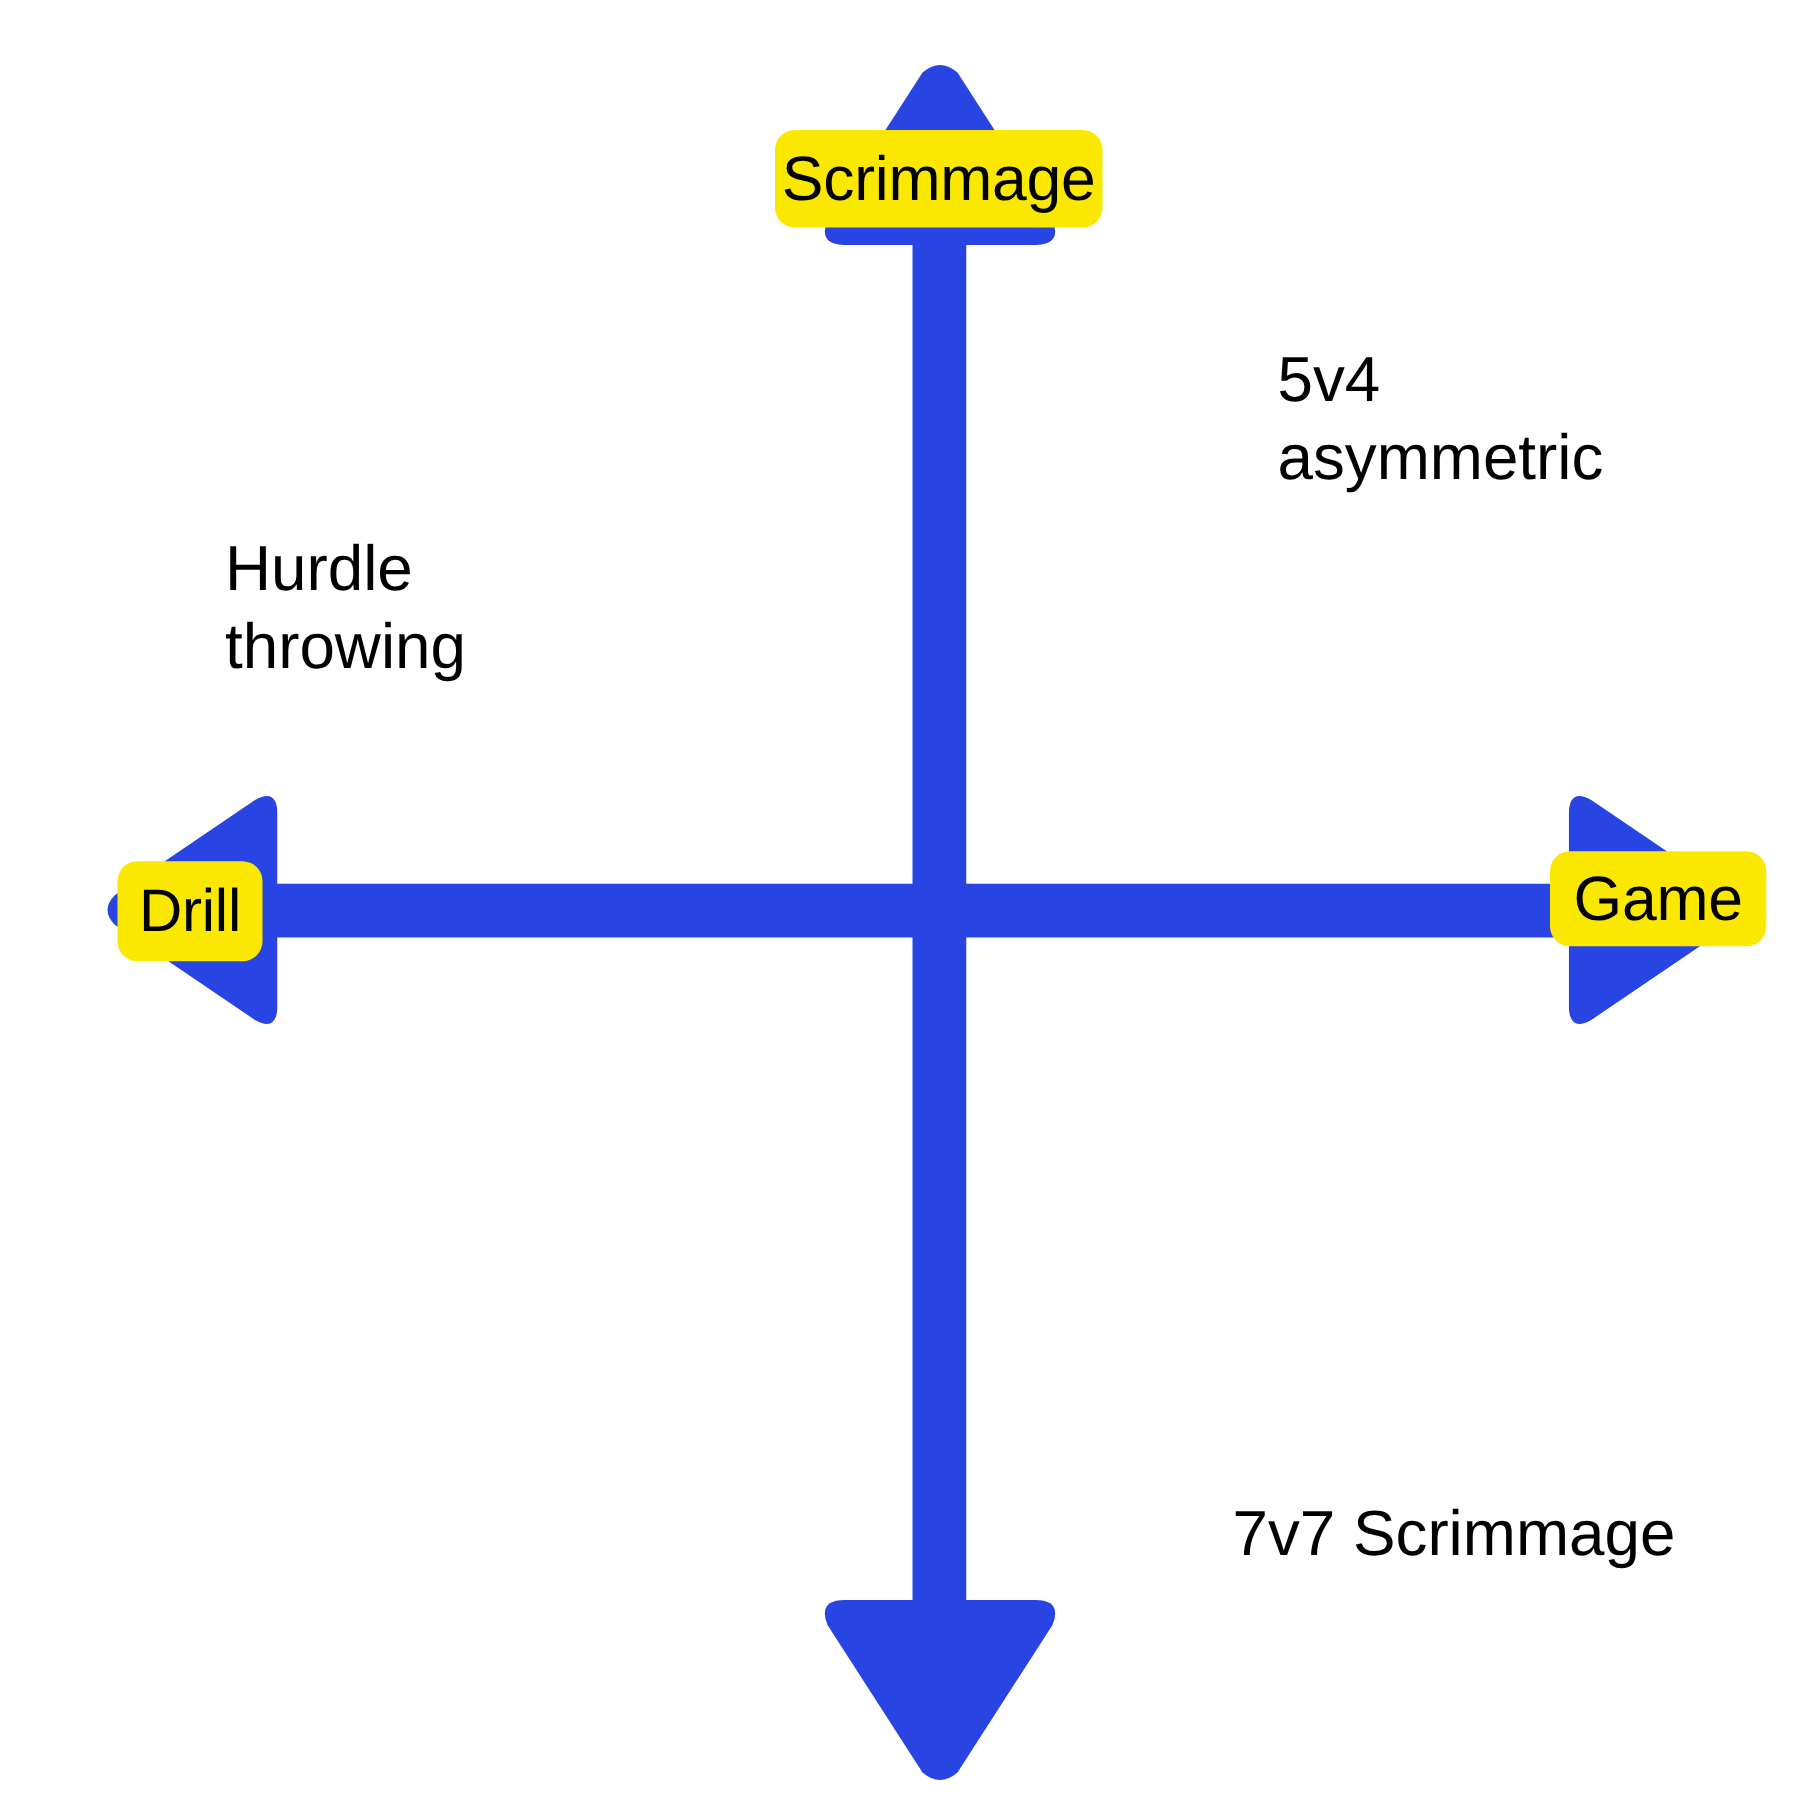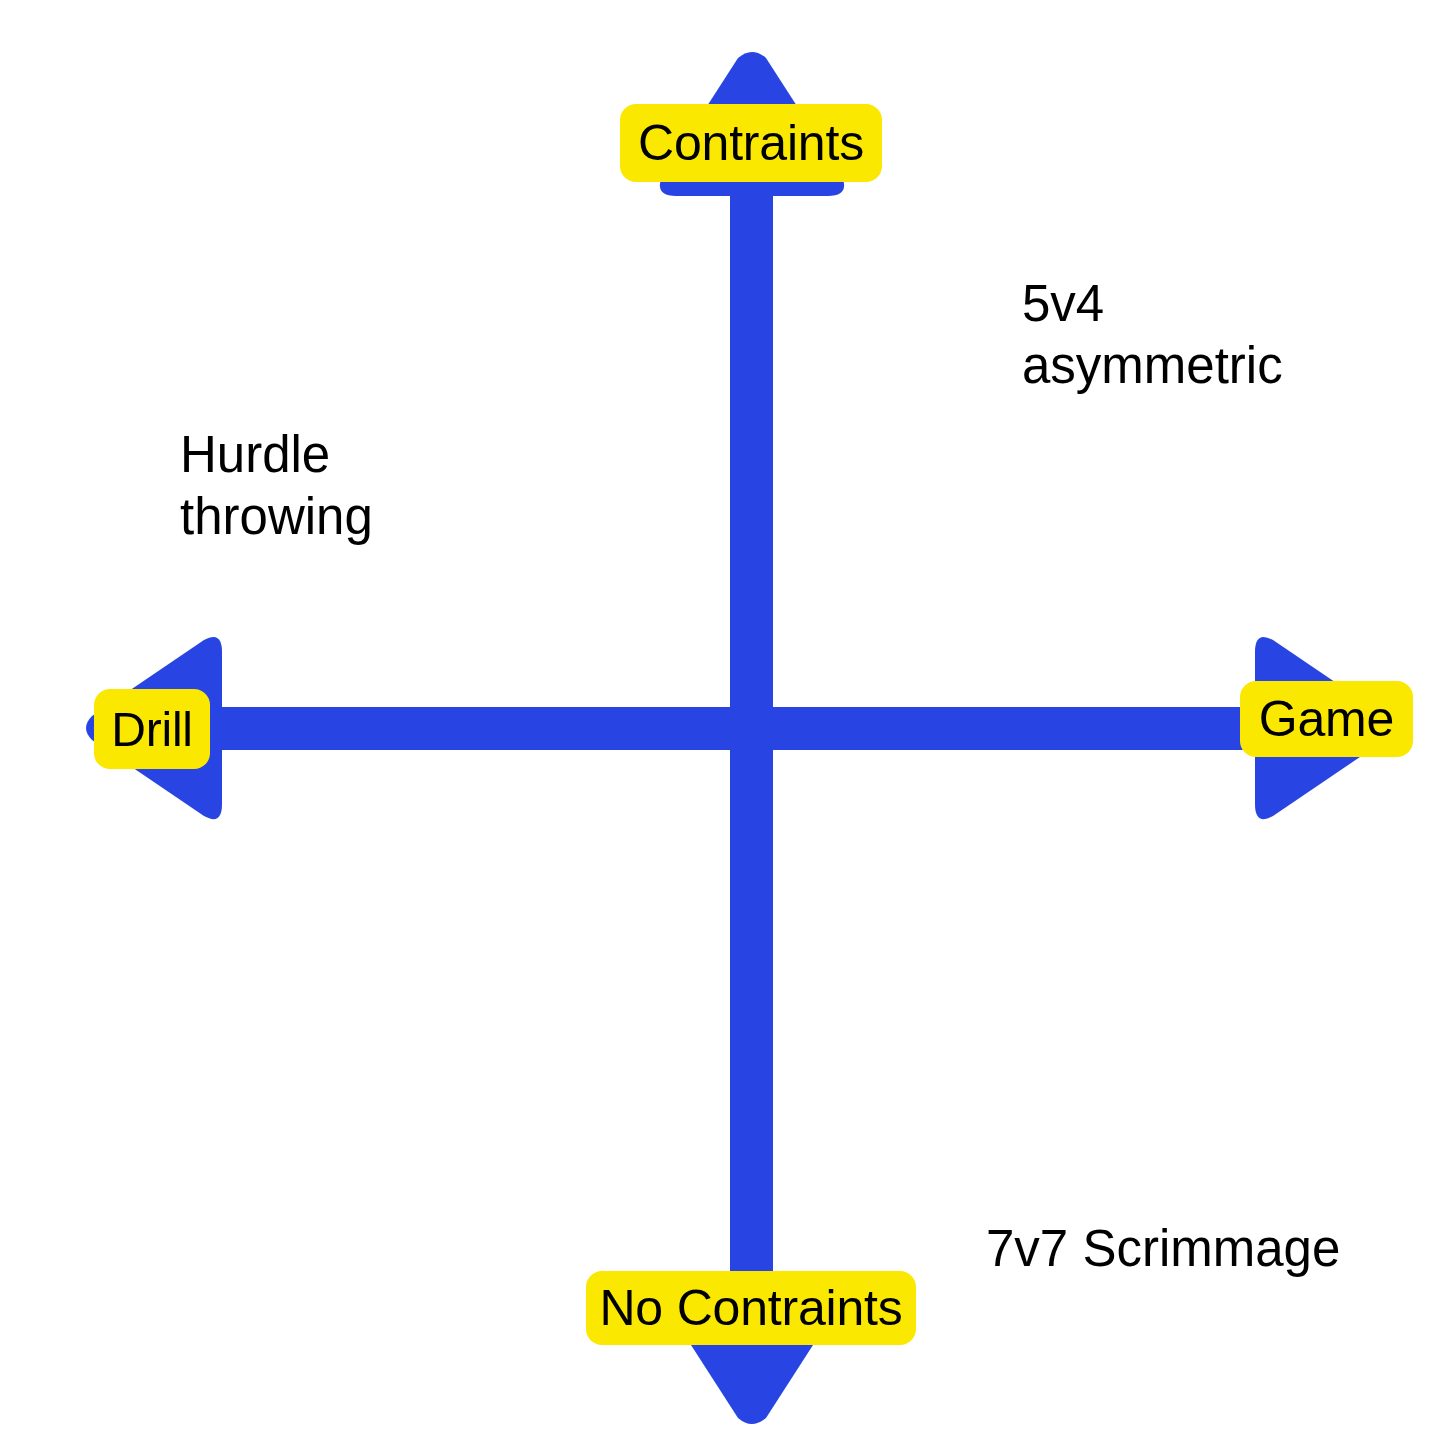--- a/index.html
+++ b/index.html
@@ -85,21 +85,21 @@
   .quad {
     position: absolute;
     color: #000000;
     font-size: 51px;
     line-height: 1.22;
     white-space: pre-line;
   }
   .quad-tl { left: 180px;  top: 424px;  width: 300px; text-align: left; }
   .quad-tr { left: 1022px; top: 273px;  width: 278px; text-align: left; }
   .quad-bl { left: 205px;  top: 1075px; width: 300px; text-align: left; }
-  .quad-br { left: 986px;  top: 1196px; width: 420px; text-align: left; margin-top: 22px; }
+  .quad-br { left: 986px;  top: 1196px; width: 420px; text-align: left; }
 </style>
 </head>
 <body>
 
 <div id="canvas">
 
   <div class="axis-v"></div>
 
   <div class="axis-h"></div>
 
@@ -120,23 +120,22 @@
       <path d="M 10 80 Q -2 92 10 104 L 122 180 Q 140 190 140 168 L 140 16 Q 140 -6 122 4 Z" fill="#2845e3"></path>
     </svg>
   </div>
 
   <div class="arrow arrow-right">
     <svg viewBox="0 0 140 184" width="140" height="184" aria-hidden="true">
       <path d="M 130 80 Q 142 92 130 104 L 18 180 Q 0 190 0 168 L 0 16 Q 0 -6 18 4 Z" fill="#2845e3"></path>
     </svg>
   </div>
 
-  <div class="pill pill-top">Contraints</div>
+  <div class="pill pill-top">Scrimmage</div>
 
-  <div class="pill pill-bottom">No Contraints</div>
 
   <div class="pill pill-right">Game</div>
 
   <div class="pill pill-left">Drill</div>
 
   <div class="quad quad-tl">Hurdle
 throwing</div>
 
   <div class="quad quad-tr">5v4
 asymmetric</div>

